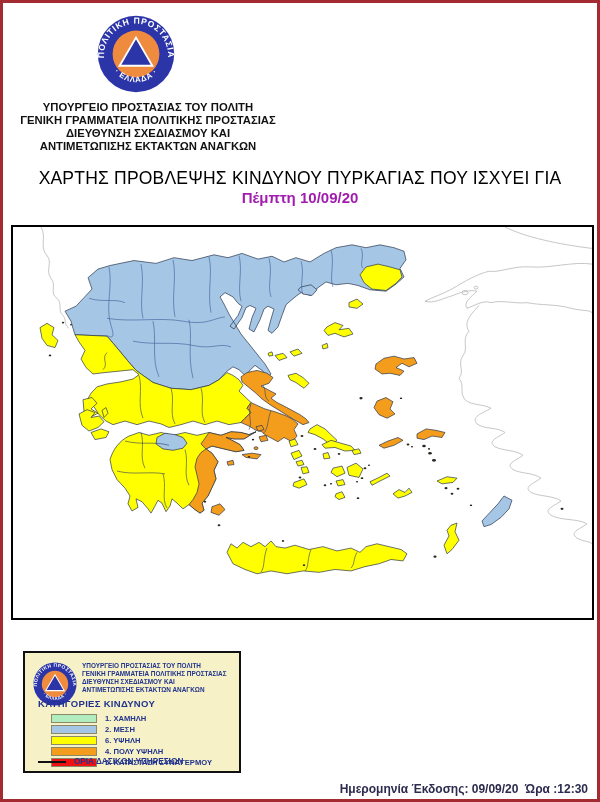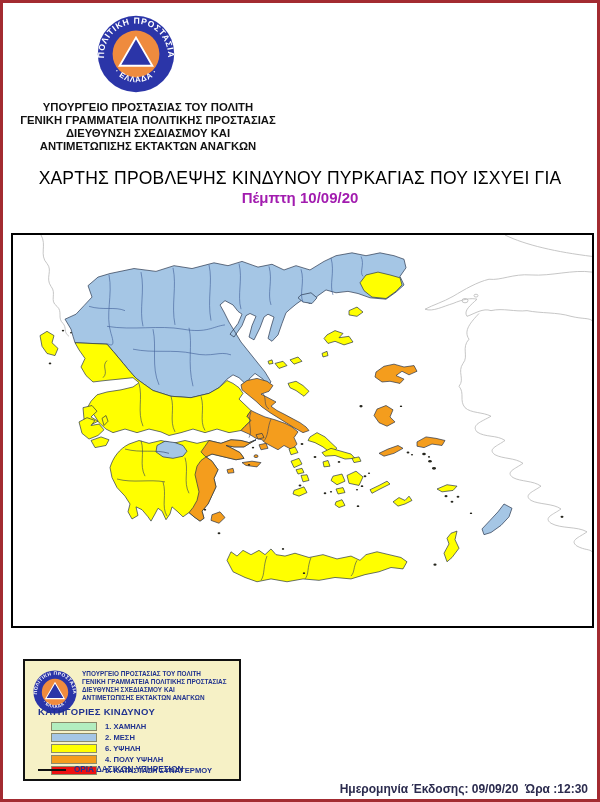--- a/index.html
+++ b/index.html
@@ -8,21 +8,21 @@
         font-family:"Liberation Sans","DejaVu Sans",sans-serif;}
   .logo-wrap{position:absolute;left:94px;top:12px;width:78px;height:78px;}
   .legend-logo-wrap{position:absolute;left:8px;top:9px;width:44px;height:44px;}
   .org-block{position:absolute;left:5px;top:98px;width:280px;text-align:center;
              font-weight:bold;font-size:11.3px;line-height:13px;color:#111;}
   .map-title{position:absolute;left:0;top:165px;width:100%;text-align:center;
              font-weight:normal;font-size:17.5px;color:#000;letter-spacing:.2px;}
   .map-subtitle{position:absolute;left:0;top:186px;width:100%;text-align:center;
              font-weight:bold;font-size:15px;color:#a21caf;}
   .map-frame{position:absolute;left:8px;top:222px;width:583px;height:395px;
-             border:2px solid #000;box-sizing:border-box;background:#fff;margin-top:8px;}
+             border:2px solid #000;box-sizing:border-box;background:#fff;}
   svg.map{display:block;width:100%;height:100%;}
   .risk-medium{fill:var(--c-medium);stroke:var(--c-coast);stroke-width:.8;}
   .risk-high{fill:var(--c-high);stroke:var(--c-coast);stroke-width:.8;}
   .risk-very_high{fill:var(--c-very_high);stroke:var(--c-coast);stroke-width:.8;}
   .pline{fill:none;stroke:var(--c-boundary);stroke-width:.7;}
   .pline2{fill:none;stroke:#2e3c5e;stroke-width:.7;}
   .islet{fill:var(--c-islet);}
   .foreign{fill:none;stroke:var(--c-foreign_outline);stroke-width:1;}
   .legend{position:absolute;left:10px;top:424px;width:218px;height:122px;
           background:var(--c-legend_bg,#f6f1c6);border:2px solid #111;box-sizing:border-box;}

